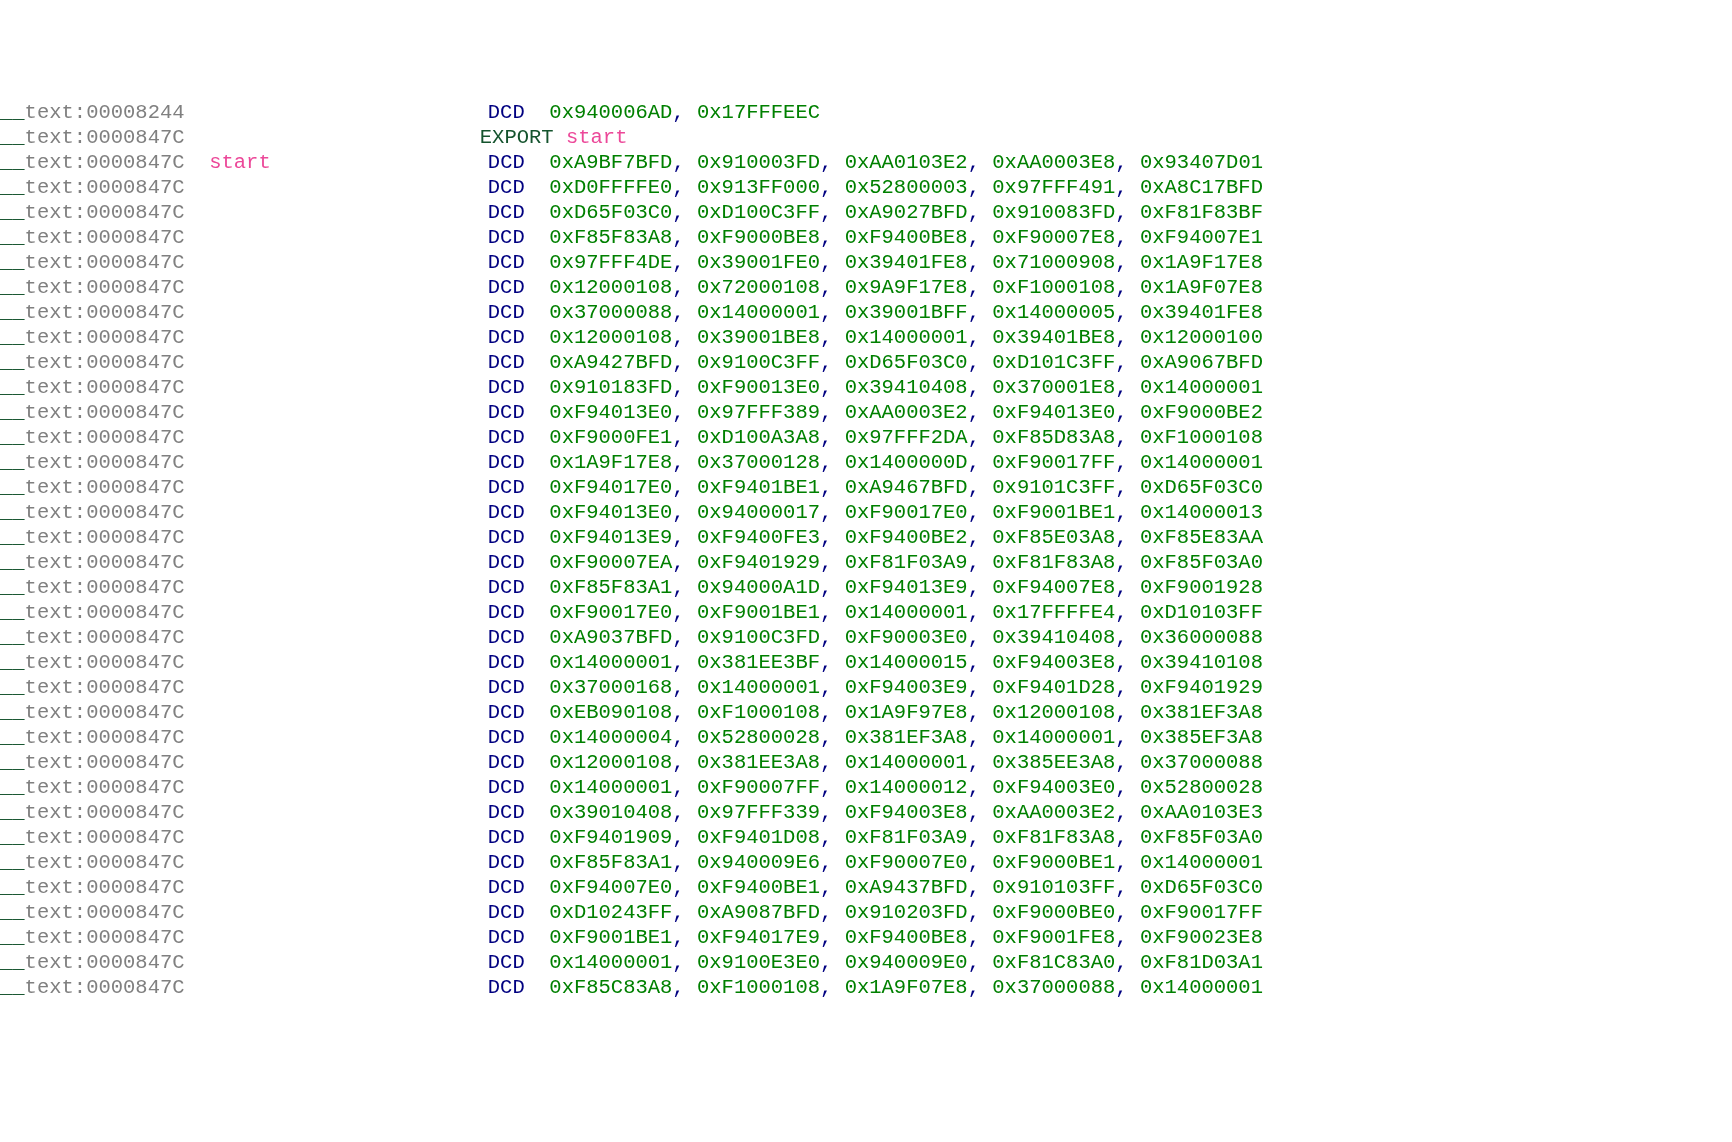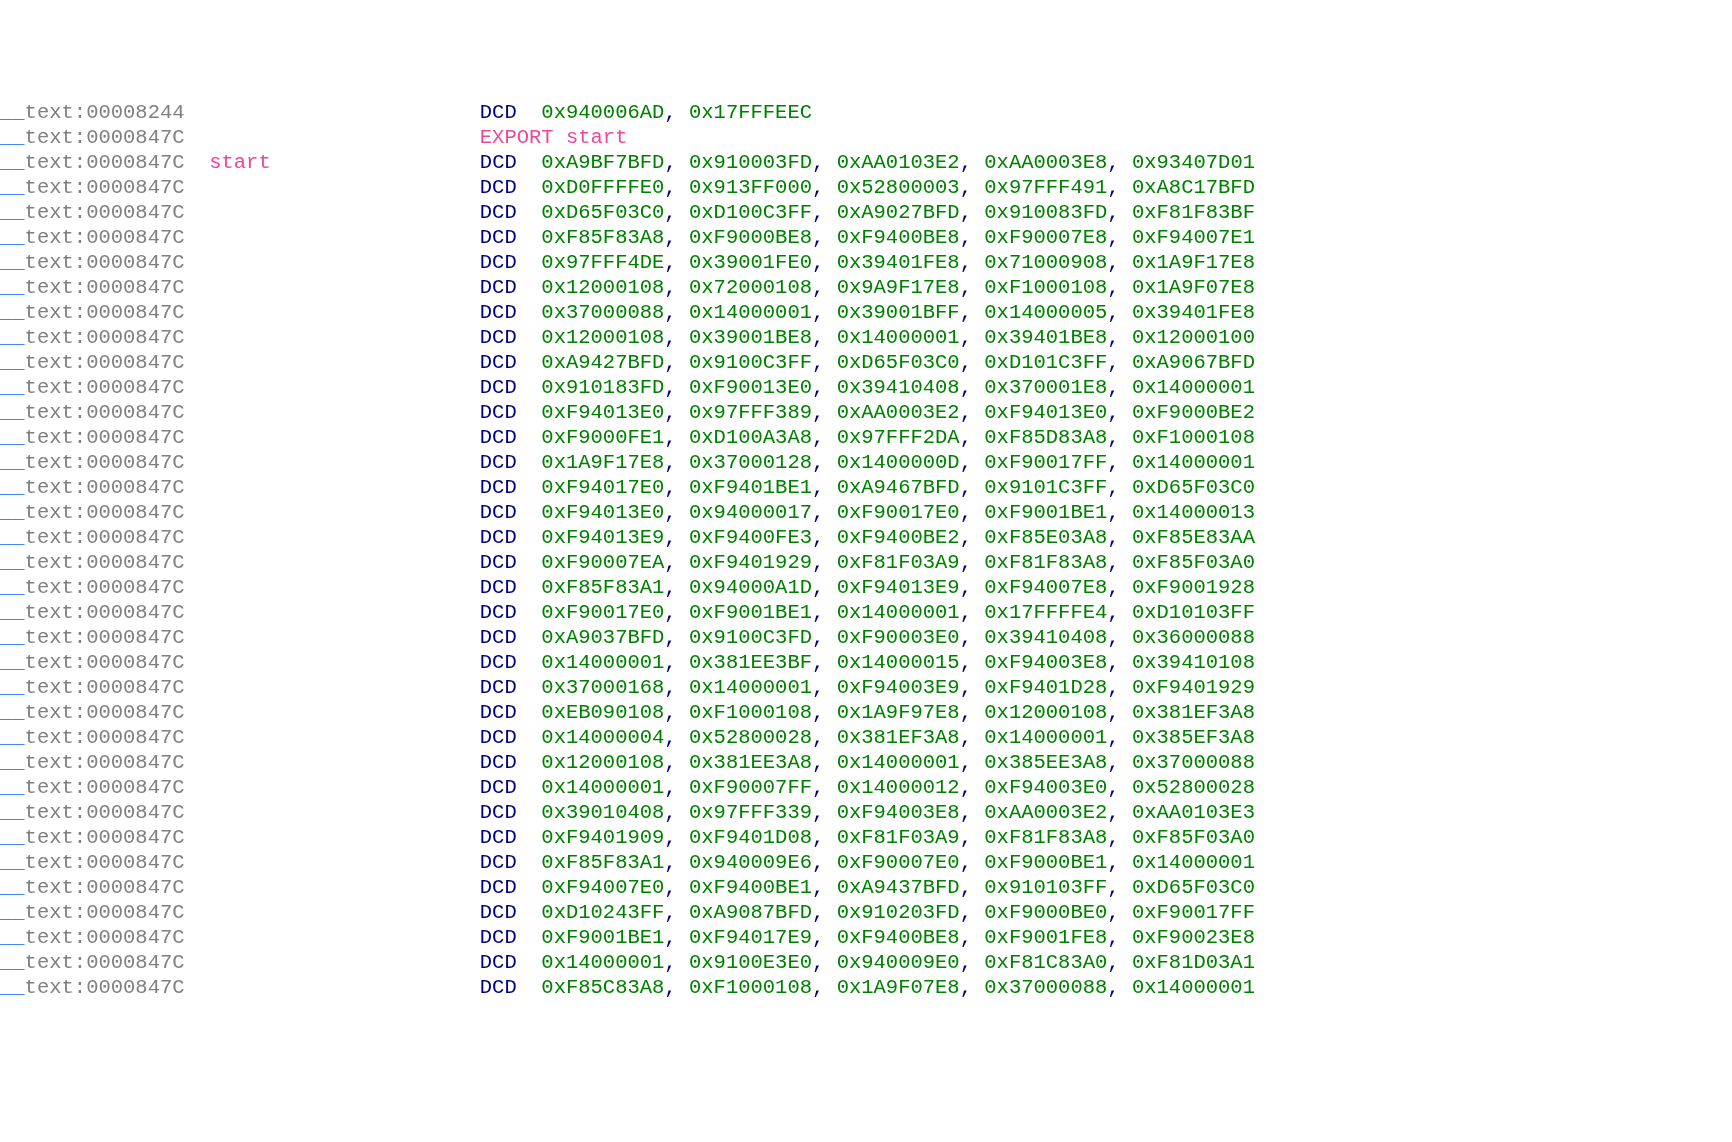--- a/index.html
+++ b/index.html
@@ -10,26 +10,26 @@
       line-height: 25px;
       background: #ffffff;
       white-space: pre;
       color: #333;
     }
     .line {
       display: block;
       height: 25px;
     } 
     .addr { color: #808080; }
-    .mnem { color: #000080; }
-    .export { color: #ec4899; }
+    .mnem { color: #000080; margin-left: 8px; }
+    .export { color: #14532d; }
     .label { color: #ec4899; }
     .hex { color: #008000; }
     .comma { color: #000080; }
-    .prefix-char { color: #3b82f6; }
+    .prefix-char { color: #14532d; }
     #container { padding: 0; }
   </style>
 </head>
 <body>
 
 
 
 <div id="container"><div class="line"><span class="prefix-char">__</span><span class="addr">text</span><span class="addr">:</span><span class="addr">00008244</span>                        <span class="mnem">DCD</span>  <span class="hex">0x940006AD</span><span class="comma">,</span> <span class="hex">0x17FFFEEC</span></div><div class="line"><span class="prefix-char">__</span><span class="addr">text</span><span class="addr">:</span><span class="addr">0000847C</span>                        <span class="export">EXPORT</span> <span class="label">start</span></div><div class="line"><span class="prefix-char">__</span><span class="addr">text</span><span class="addr">:</span><span class="addr">0000847C</span>  <span class="label">start</span>                 <span class="mnem">DCD</span>  <span class="hex">0xA9BF7BFD</span><span class="comma">,</span> <span class="hex">0x910003FD</span><span class="comma">,</span> <span class="hex">0xAA0103E2</span><span class="comma">,</span> <span class="hex">0xAA0003E8</span><span class="comma">,</span> <span class="hex">0x93407D01</span></div><div class="line"><span class="prefix-char">__</span><span class="addr">text</span><span class="addr">:</span><span class="addr">0000847C</span>                        <span class="mnem">DCD</span>  <span class="hex">0xD0FFFFE0</span><span class="comma">,</span> <span class="hex">0x913FF000</span><span class="comma">,</span> <span class="hex">0x52800003</span><span class="comma">,</span> <span class="hex">0x97FFF491</span><span class="comma">,</span> <span class="hex">0xA8C17BFD</span></div><div class="line"><span class="prefix-char">__</span><span class="addr">text</span><span class="addr">:</span><span class="addr">0000847C</span>                        <span class="mnem">DCD</span>  <span class="hex">0xD65F03C0</span><span class="comma">,</span> <span class="hex">0xD100C3FF</span><span class="comma">,</span> <span class="hex">0xA9027BFD</span><span class="comma">,</span> <span class="hex">0x910083FD</span><span class="comma">,</span> <span class="hex">0xF81F83BF</span></div><div class="line"><span class="prefix-char">__</span><span class="addr">text</span><span class="addr">:</span><span class="addr">0000847C</span>                        <span class="mnem">DCD</span>  <span class="hex">0xF85F83A8</span><span class="comma">,</span> <span class="hex">0xF9000BE8</span><span class="comma">,</span> <span class="hex">0xF9400BE8</span><span class="comma">,</span> <span class="hex">0xF90007E8</span><span class="comma">,</span> <span class="hex">0xF94007E1</span></div><div class="line"><span class="prefix-char">__</span><span class="addr">text</span><span class="addr">:</span><span class="addr">0000847C</span>                        <span class="mnem">DCD</span>  <span class="hex">0x97FFF4DE</span><span class="comma">,</span> <span class="hex">0x39001FE0</span><span class="comma">,</span> <span class="hex">0x39401FE8</span><span class="comma">,</span> <span class="hex">0x71000908</span><span class="comma">,</span> <span class="hex">0x1A9F17E8</span></div><div class="line"><span class="prefix-char">__</span><span class="addr">text</span><span class="addr">:</span><span class="addr">0000847C</span>                        <span class="mnem">DCD</span>  <span class="hex">0x12000108</span><span class="comma">,</span> <span class="hex">0x72000108</span><span class="comma">,</span> <span class="hex">0x9A9F17E8</span><span class="comma">,</span> <span class="hex">0xF1000108</span><span class="comma">,</span> <span class="hex">0x1A9F07E8</span></div><div class="line"><span class="prefix-char">__</span><span class="addr">text</span><span class="addr">:</span><span class="addr">0000847C</span>                        <span class="mnem">DCD</span>  <span class="hex">0x37000088</span><span class="comma">,</span> <span class="hex">0x14000001</span><span class="comma">,</span> <span class="hex">0x39001BFF</span><span class="comma">,</span> <span class="hex">0x14000005</span><span class="comma">,</span> <span class="hex">0x39401FE8</span></div><div class="line"><span class="prefix-char">__</span><span class="addr">text</span><span class="addr">:</span><span class="addr">0000847C</span>                        <span class="mnem">DCD</span>  <span class="hex">0x12000108</span><span class="comma">,</span> <span class="hex">0x39001BE8</span><span class="comma">,</span> <span class="hex">0x14000001</span><span class="comma">,</span> <span class="hex">0x39401BE8</span><span class="comma">,</span> <span class="hex">0x12000100</span></div><div class="line"><span class="prefix-char">__</span><span class="addr">text</span><span class="addr">:</span><span class="addr">0000847C</span>                        <span class="mnem">DCD</span>  <span class="hex">0xA9427BFD</span><span class="comma">,</span> <span class="hex">0x9100C3FF</span><span class="comma">,</span> <span class="hex">0xD65F03C0</span><span class="comma">,</span> <span class="hex">0xD101C3FF</span><span class="comma">,</span> <span class="hex">0xA9067BFD</span></div><div class="line"><span class="prefix-char">__</span><span class="addr">text</span><span class="addr">:</span><span class="addr">0000847C</span>                        <span class="mnem">DCD</span>  <span class="hex">0x910183FD</span><span class="comma">,</span> <span class="hex">0xF90013E0</span><span class="comma">,</span> <span class="hex">0x39410408</span><span class="comma">,</span> <span class="hex">0x370001E8</span><span class="comma">,</span> <span class="hex">0x14000001</span></div><div class="line"><span class="prefix-char">__</span><span class="addr">text</span><span class="addr">:</span><span class="addr">0000847C</span>                        <span class="mnem">DCD</span>  <span class="hex">0xF94013E0</span><span class="comma">,</span> <span class="hex">0x97FFF389</span><span class="comma">,</span> <span class="hex">0xAA0003E2</span><span class="comma">,</span> <span class="hex">0xF94013E0</span><span class="comma">,</span> <span class="hex">0xF9000BE2</span></div><div class="line"><span class="prefix-char">__</span><span class="addr">text</span><span class="addr">:</span><span class="addr">0000847C</span>                        <span class="mnem">DCD</span>  <span class="hex">0xF9000FE1</span><span class="comma">,</span> <span class="hex">0xD100A3A8</span><span class="comma">,</span> <span class="hex">0x97FFF2DA</span><span class="comma">,</span> <span class="hex">0xF85D83A8</span><span class="comma">,</span> <span class="hex">0xF1000108</span></div><div class="line"><span class="prefix-char">__</span><span class="addr">text</span><span class="addr">:</span><span class="addr">0000847C</span>                        <span class="mnem">DCD</span>  <span class="hex">0x1A9F17E8</span><span class="comma">,</span> <span class="hex">0x37000128</span><span class="comma">,</span> <span class="hex">0x1400000D</span><span class="comma">,</span> <span class="hex">0xF90017FF</span><span class="comma">,</span> <span class="hex">0x14000001</span></div><div class="line"><span class="prefix-char">__</span><span class="addr">text</span><span class="addr">:</span><span class="addr">0000847C</span>                        <span class="mnem">DCD</span>  <span class="hex">0xF94017E0</span><span class="comma">,</span> <span class="hex">0xF9401BE1</span><span class="comma">,</span> <span class="hex">0xA9467BFD</span><span class="comma">,</span> <span class="hex">0x9101C3FF</span><span class="comma">,</span> <span class="hex">0xD65F03C0</span></div><div class="line"><span class="prefix-char">__</span><span class="addr">text</span><span class="addr">:</span><span class="addr">0000847C</span>                        <span class="mnem">DCD</span>  <span class="hex">0xF94013E0</span><span class="comma">,</span> <span class="hex">0x94000017</span><span class="comma">,</span> <span class="hex">0xF90017E0</span><span class="comma">,</span> <span class="hex">0xF9001BE1</span><span class="comma">,</span> <span class="hex">0x14000013</span></div><div class="line"><span class="prefix-char">__</span><span class="addr">text</span><span class="addr">:</span><span class="addr">0000847C</span>                        <span class="mnem">DCD</span>  <span class="hex">0xF94013E9</span><span class="comma">,</span> <span class="hex">0xF9400FE3</span><span class="comma">,</span> <span class="hex">0xF9400BE2</span><span class="comma">,</span> <span class="hex">0xF85E03A8</span><span class="comma">,</span> <span class="hex">0xF85E83AA</span></div><div class="line"><span class="prefix-char">__</span><span class="addr">text</span><span class="addr">:</span><span class="addr">0000847C</span>                        <span class="mnem">DCD</span>  <span class="hex">0xF90007EA</span><span class="comma">,</span> <span class="hex">0xF9401929</span><span class="comma">,</span> <span class="hex">0xF81F03A9</span><span class="comma">,</span> <span class="hex">0xF81F83A8</span><span class="comma">,</span> <span class="hex">0xF85F03A0</span></div><div class="line"><span class="prefix-char">__</span><span class="addr">text</span><span class="addr">:</span><span class="addr">0000847C</span>                        <span class="mnem">DCD</span>  <span class="hex">0xF85F83A1</span><span class="comma">,</span> <span class="hex">0x94000A1D</span><span class="comma">,</span> <span class="hex">0xF94013E9</span><span class="comma">,</span> <span class="hex">0xF94007E8</span><span class="comma">,</span> <span class="hex">0xF9001928</span></div><div class="line"><span class="prefix-char">__</span><span class="addr">text</span><span class="addr">:</span><span class="addr">0000847C</span>                        <span class="mnem">DCD</span>  <span class="hex">0xF90017E0</span><span class="comma">,</span> <span class="hex">0xF9001BE1</span><span class="comma">,</span> <span class="hex">0x14000001</span><span class="comma">,</span> <span class="hex">0x17FFFFE4</span><span class="comma">,</span> <span class="hex">0xD10103FF</span></div><div class="line"><span class="prefix-char">__</span><span class="addr">text</span><span class="addr">:</span><span class="addr">0000847C</span>                        <span class="mnem">DCD</span>  <span class="hex">0xA9037BFD</span><span class="comma">,</span> <span class="hex">0x9100C3FD</span><span class="comma">,</span> <span class="hex">0xF90003E0</span><span class="comma">,</span> <span class="hex">0x39410408</span><span class="comma">,</span> <span class="hex">0x36000088</span></div><div class="line"><span class="prefix-char">__</span><span class="addr">text</span><span class="addr">:</span><span class="addr">0000847C</span>                        <span class="mnem">DCD</span>  <span class="hex">0x14000001</span><span class="comma">,</span> <span class="hex">0x381EE3BF</span><span class="comma">,</span> <span class="hex">0x14000015</span><span class="comma">,</span> <span class="hex">0xF94003E8</span><span class="comma">,</span> <span class="hex">0x39410108</span></div><div class="line"><span class="prefix-char">__</span><span class="addr">text</span><span class="addr">:</span><span class="addr">0000847C</span>                        <span class="mnem">DCD</span>  <span class="hex">0x37000168</span><span class="comma">,</span> <span class="hex">0x14000001</span><span class="comma">,</span> <span class="hex">0xF94003E9</span><span class="comma">,</span> <span class="hex">0xF9401D28</span><span class="comma">,</span> <span class="hex">0xF9401929</span></div><div class="line"><span class="prefix-char">__</span><span class="addr">text</span><span class="addr">:</span><span class="addr">0000847C</span>                        <span class="mnem">DCD</span>  <span class="hex">0xEB090108</span><span class="comma">,</span> <span class="hex">0xF1000108</span><span class="comma">,</span> <span class="hex">0x1A9F97E8</span><span class="comma">,</span> <span class="hex">0x12000108</span><span class="comma">,</span> <span class="hex">0x381EF3A8</span></div><div class="line"><span class="prefix-char">__</span><span class="addr">text</span><span class="addr">:</span><span class="addr">0000847C</span>                        <span class="mnem">DCD</span>  <span class="hex">0x14000004</span><span class="comma">,</span> <span class="hex">0x52800028</span><span class="comma">,</span> <span class="hex">0x381EF3A8</span><span class="comma">,</span> <span class="hex">0x14000001</span><span class="comma">,</span> <span class="hex">0x385EF3A8</span></div><div class="line"><span class="prefix-char">__</span><span class="addr">text</span><span class="addr">:</span><span class="addr">0000847C</span>                        <span class="mnem">DCD</span>  <span class="hex">0x12000108</span><span class="comma">,</span> <span class="hex">0x381EE3A8</span><span class="comma">,</span> <span class="hex">0x14000001</span><span class="comma">,</span> <span class="hex">0x385EE3A8</span><span class="comma">,</span> <span class="hex">0x37000088</span></div><div class="line"><span class="prefix-char">__</span><span class="addr">text</span><span class="addr">:</span><span class="addr">0000847C</span>                        <span class="mnem">DCD</span>  <span class="hex">0x14000001</span><span class="comma">,</span> <span class="hex">0xF90007FF</span><span class="comma">,</span> <span class="hex">0x14000012</span><span class="comma">,</span> <span class="hex">0xF94003E0</span><span class="comma">,</span> <span class="hex">0x52800028</span></div><div class="line"><span class="prefix-char">__</span><span class="addr">text</span><span class="addr">:</span><span class="addr">0000847C</span>                        <span class="mnem">DCD</span>  <span class="hex">0x39010408</span><span class="comma">,</span> <span class="hex">0x97FFF339</span><span class="comma">,</span> <span class="hex">0xF94003E8</span><span class="comma">,</span> <span class="hex">0xAA0003E2</span><span class="comma">,</span> <span class="hex">0xAA0103E3</span></div><div class="line"><span class="prefix-char">__</span><span class="addr">text</span><span class="addr">:</span><span class="addr">0000847C</span>                        <span class="mnem">DCD</span>  <span class="hex">0xF9401909</span><span class="comma">,</span> <span class="hex">0xF9401D08</span><span class="comma">,</span> <span class="hex">0xF81F03A9</span><span class="comma">,</span> <span class="hex">0xF81F83A8</span><span class="comma">,</span> <span class="hex">0xF85F03A0</span></div><div class="line"><span class="prefix-char">__</span><span class="addr">text</span><span class="addr">:</span><span class="addr">0000847C</span>                        <span class="mnem">DCD</span>  <span class="hex">0xF85F83A1</span><span class="comma">,</span> <span class="hex">0x940009E6</span><span class="comma">,</span> <span class="hex">0xF90007E0</span><span class="comma">,</span> <span class="hex">0xF9000BE1</span><span class="comma">,</span> <span class="hex">0x14000001</span></div><div class="line"><span class="prefix-char">__</span><span class="addr">text</span><span class="addr">:</span><span class="addr">0000847C</span>                        <span class="mnem">DCD</span>  <span class="hex">0xF94007E0</span><span class="comma">,</span> <span class="hex">0xF9400BE1</span><span class="comma">,</span> <span class="hex">0xA9437BFD</span><span class="comma">,</span> <span class="hex">0x910103FF</span><span class="comma">,</span> <span class="hex">0xD65F03C0</span></div><div class="line"><span class="prefix-char">__</span><span class="addr">text</span><span class="addr">:</span><span class="addr">0000847C</span>                        <span class="mnem">DCD</span>  <span class="hex">0xD10243FF</span><span class="comma">,</span> <span class="hex">0xA9087BFD</span><span class="comma">,</span> <span class="hex">0x910203FD</span><span class="comma">,</span> <span class="hex">0xF9000BE0</span><span class="comma">,</span> <span class="hex">0xF90017FF</span></div><div class="line"><span class="prefix-char">__</span><span class="addr">text</span><span class="addr">:</span><span class="addr">0000847C</span>                        <span class="mnem">DCD</span>  <span class="hex">0xF9001BE1</span><span class="comma">,</span> <span class="hex">0xF94017E9</span><span class="comma">,</span> <span class="hex">0xF9400BE8</span><span class="comma">,</span> <span class="hex">0xF9001FE8</span><span class="comma">,</span> <span class="hex">0xF90023E8</span></div><div class="line"><span class="prefix-char">__</span><span class="addr">text</span><span class="addr">:</span><span class="addr">0000847C</span>                        <span class="mnem">DCD</span>  <span class="hex">0x14000001</span><span class="comma">,</span> <span class="hex">0x9100E3E0</span><span class="comma">,</span> <span class="hex">0x940009E0</span><span class="comma">,</span> <span class="hex">0xF81C83A0</span><span class="comma">,</span> <span class="hex">0xF81D03A1</span></div><div class="line"><span class="prefix-char">__</span><span class="addr">text</span><span class="addr">:</span><span class="addr">0000847C</span>                        <span class="mnem">DCD</span>  <span class="hex">0xF85C83A8</span><span class="comma">,</span> <span class="hex">0xF1000108</span><span class="comma">,</span> <span class="hex">0x1A9F07E8</span><span class="comma">,</span> <span class="hex">0x37000088</span><span class="comma">,</span> <span class="hex">0x14000001</span></div></div>
 
 

